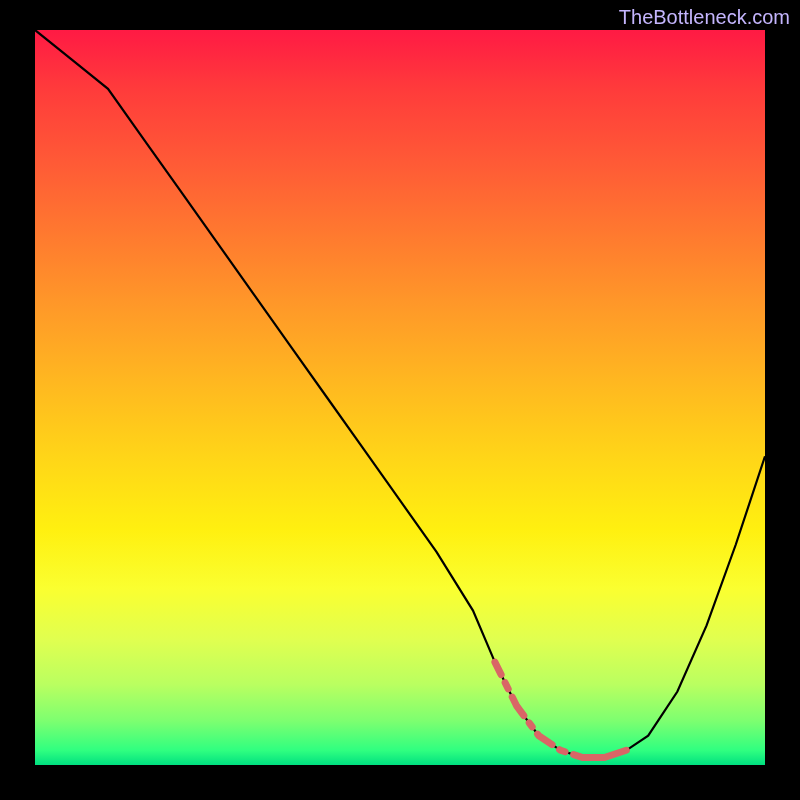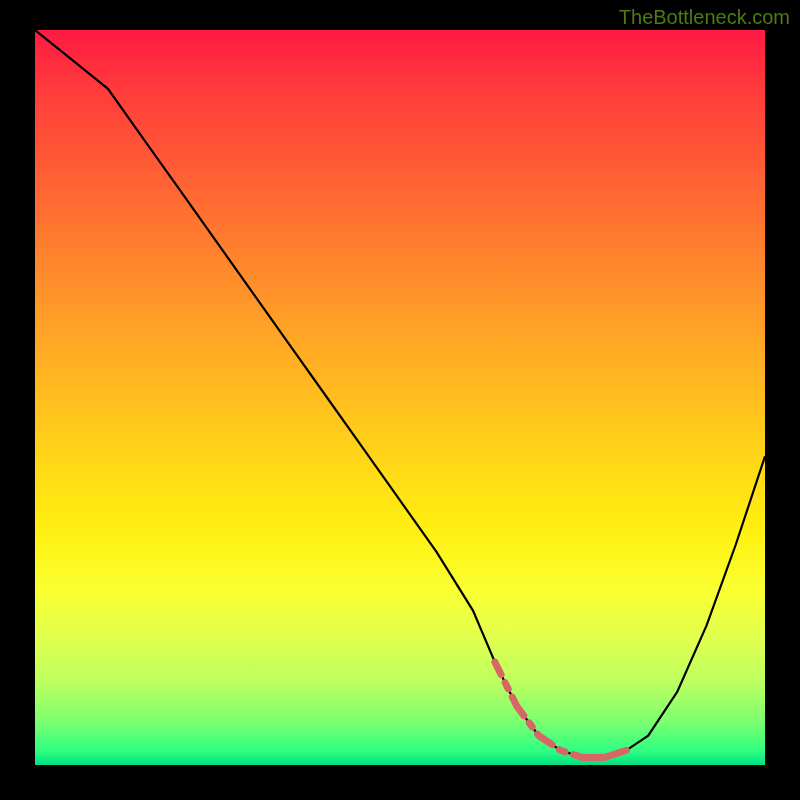--- a/index.html
+++ b/index.html
@@ -8,21 +8,21 @@
     width: 800px;
     height: 800px;
     background: #000;
     position: relative;
     font-family: Arial, sans-serif;
   }
   .watermark {
     position: absolute;
     top: 6px;
     right: 10px;
-    color: #4d7c0f;
+    color: #c4b5fd;
     font-size: 20px;
     font-weight: 500;
     z-index: 10;
   }
   .plot-area {
     position: absolute;
     left: 35px;
     top: 30px;
     width: 730px;
     height: 735px;

